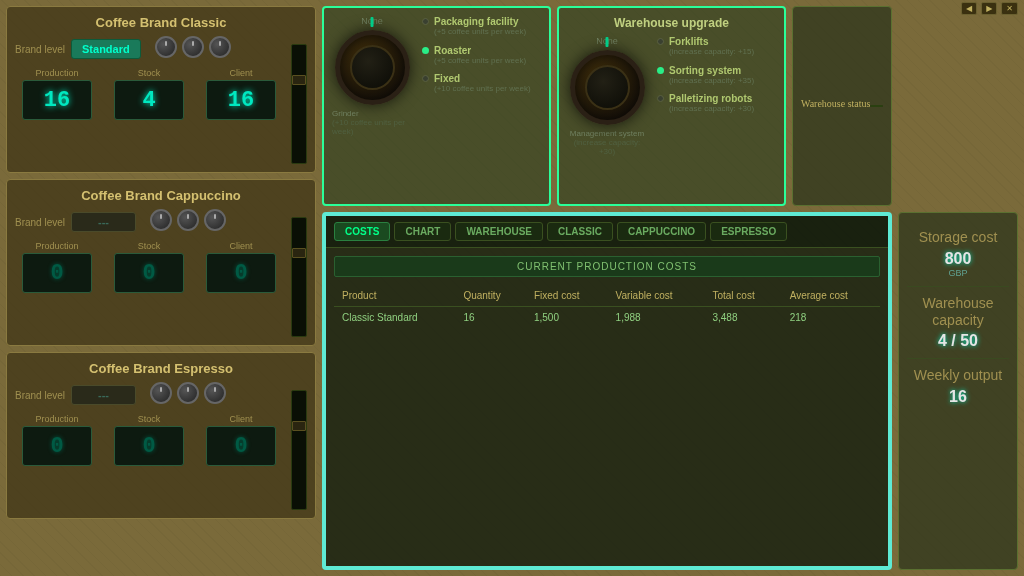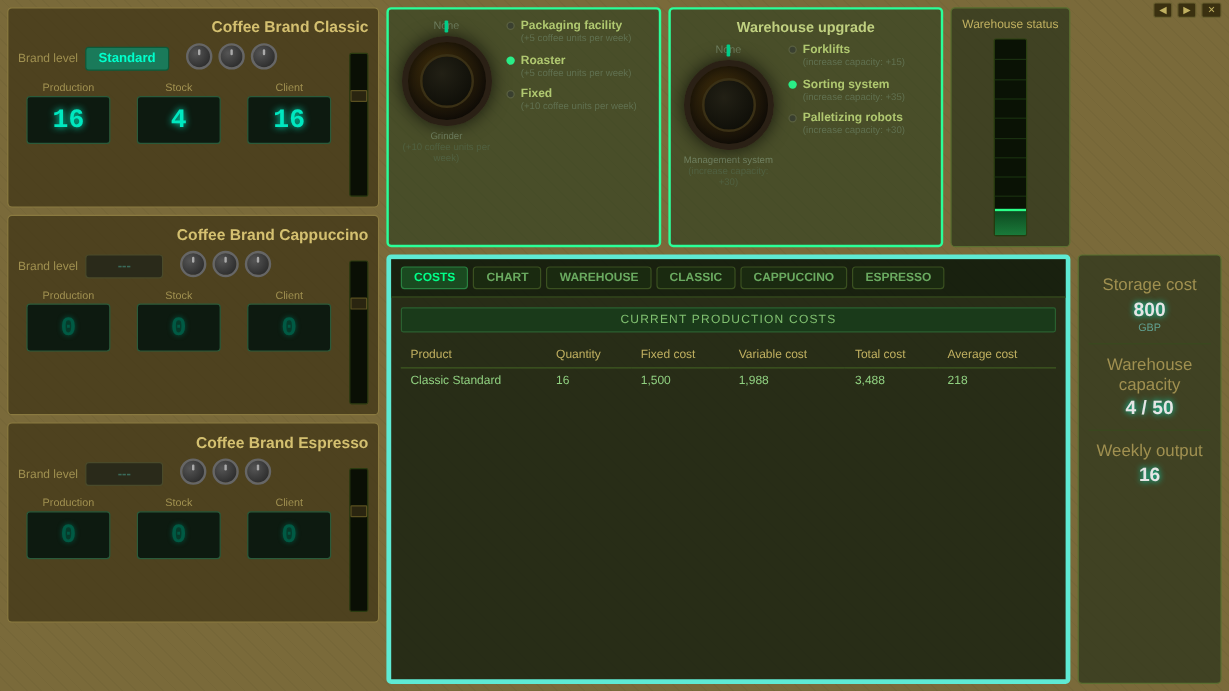--- a/index.html
+++ b/index.html
@@ -37,21 +37,21 @@
     }
 
     .brand-card {
       background: rgba(60,50,20,0.7);
       border: 1px solid #8a7a40;
       border-radius: 4px;
       padding: 8px;
     }
 
     .brand-title {
-      text-align: right;
+      text-align: center;
       font-size: 13px;
       font-weight: bold;
       color: #d4c070;
       margin-bottom: 6px;
     }
 
     .brand-level-row {
       display: flex;
       align-items: center;
       gap: 6px;
@@ -197,22 +197,23 @@
     }
 
     
     .warehouse-status-panel {
       width: 100px;
       background: rgba(40,50,25,0.7);
       border: 1px solid #5a7030;
       border-radius: 4px;
       padding: 8px;
       display: flex;
-      flex-direction: column;
+      flex-direction: row;
       align-items: center;
+      font-family: Liberation Serif, serif;
     }
 
     .ws-title {
       font-size: 10px;
       color: #c0b060;
       text-align: center;
       margin-bottom: 6px;
     }
 
     
@@ -619,21 +620,21 @@
     <div class="top-section">
 
       <div class="upgrade-box">
         <div style="display:flex;gap:10px;">
           <div class="dial-area">
             <div class="none-label">None</div>
             <div class="dial-big">
               <div class="dial-marker"></div>
               <div class="dial-inner"></div>
             </div>
-            <div class="bottom-label" style="font-size:8px;color:#708060;text-align:center;margin-top:4px;">Grinder<br><span style="color:#506040">(+10 coffee units per week)</span></div>
+            <div class="bottom-label" style="font-size:8px;color:#708060;text-align:left;margin-top:4px;">Grinder<br><span style="color:#506040">(+10 coffee units per week)</span></div>
           </div>
           <div class="options-list">
             <div class="opt-item">
               <div class="opt-dot inactive"></div>
               <div>
                 <div class="opt-name">Packaging facility</div>
                 <div class="opt-desc">(+5 coffee units per week)</div>
               </div>
             </div>
             <div class="opt-item">

